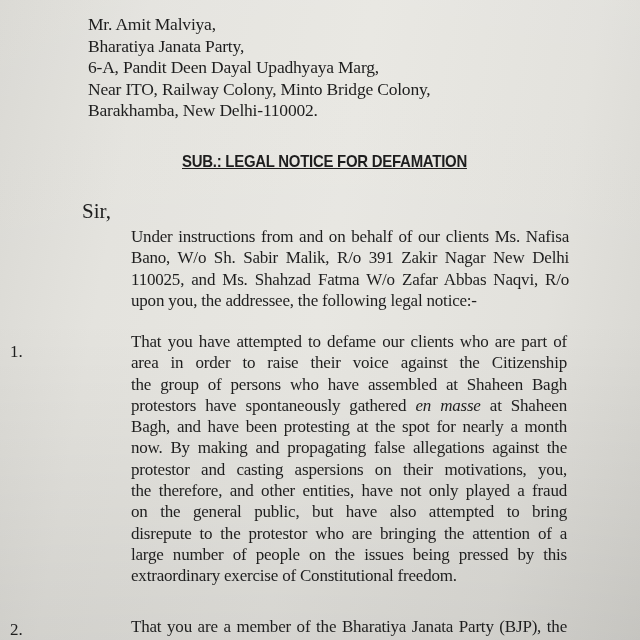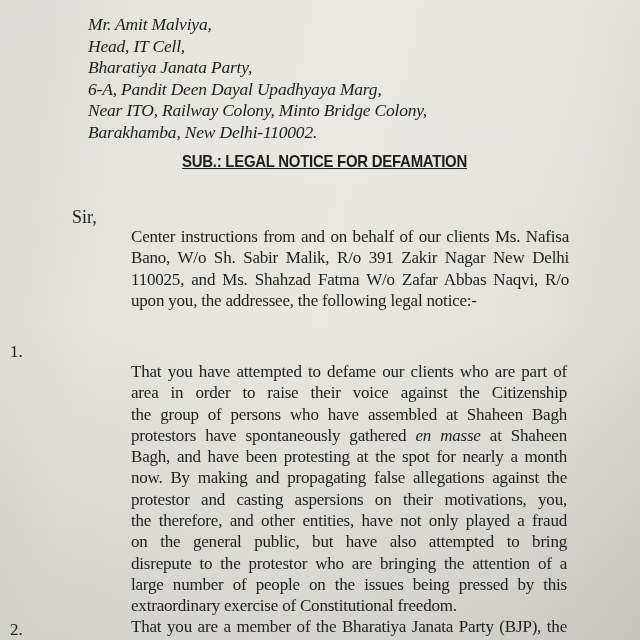--- a/index.html
+++ b/index.html
@@ -8,62 +8,61 @@
     background: linear-gradient(100deg, #d9d8d3 0%, #e4e3de 20%, #e8e7e2 50%, #e2e1dc 80%, #d6d5d0 100%);
     font-family: "Liberation Serif", "DejaVu Serif", serif;
     color:#1e1e1e;
   }
   .shade {
     position:absolute; left:0; top:0; width:640px; height:640px;
     background: linear-gradient(180deg, rgba(255,255,255,0.05) 0%, rgba(0,0,0,0) 50%, rgba(0,0,0,0.08) 100%);
     pointer-events:none;
   }
   .addr { position:absolute; left:88px; top:14px; font-size:17.5px; line-height:21.5px; letter-spacing:-0.2px; }
-  .addr div { white-space:nowrap;font-style:italic; }
+  .addr div { white-space:nowrap; }
   .subject {
     position:absolute; left:182px; top:152px; font-size:17px; font-weight:bold;
     text-decoration:underline; letter-spacing:-0.3px; white-space:nowrap;
     font-family: "Liberation Sans Narrow", "Liberation Sans", sans-serif;
     transform: scaleX(0.88); transform-origin:left;
   }
-  .salute { position:absolute; left:72px; top:199px; font-size:18px;margin-top:8px; }
+  .salute { position:absolute; left:82px; top:199px; font-size:21px; }
   .para {
     position:absolute; left:131px; width:438px; font-size:17px; line-height:21.3px;
     text-align:justify; letter-spacing:-0.2px;
   }
   .para .ln { display:block; white-space:nowrap; text-align-last:justify; text-align:justify; }
   .para .ln.last { text-align-last:left; }
   .num { position:absolute; left:10px; font-size:17px; }
   .intro { top:226px; }
-  .p1 { top:361px; left:131px; width:436px; }
+  .p1 { top:331px; left:131px; width:436px; }
   .p2 { top:616px; left:131px; width:436px; }
   .num1 { top:342px; }
   .num2 { top:620px; }
   em { font-style:italic; }
 </style>
 </head>
 <body>
 
 <div class="shade"></div>
 
 <div class="addr">
   <div>Mr. Amit Malviya,</div>
-  <div>Head, IT Cell,</div>
   <div>Bharatiya Janata Party,</div>
   <div>6-A, Pandit Deen Dayal Upadhyaya Marg,</div>
   <div>Near ITO, Railway Colony, Minto Bridge Colony,</div>
   <div>Barakhamba, New Delhi-110002.</div>
 </div>
 
 <div class="subject">SUB.: LEGAL NOTICE FOR DEFAMATION</div>
 
 <div class="salute">Sir,</div>
 
 <div class="para intro">
-  <span class="ln">Center instructions from and on behalf of our clients Ms. Nafisa</span>
+  <span class="ln">Under instructions from and on behalf of our clients Ms. Nafisa</span>
   <span class="ln">Bano, W/o Sh. Sabir Malik, R/o 391 Zakir Nagar New Delhi</span>
   <span class="ln">110025, and Ms. Shahzad Fatma W/o Zafar Abbas Naqvi, R/o</span>
   <span class="ln last">upon you, the addressee, the following legal notice:-</span>
 </div>
 
 <div class="num num1">1.</div>
 <div class="para p1">
   <span class="ln">That you have attempted to defame our clients who are part of</span>
   <span class="ln">area in order to raise their voice against the Citizenship</span>
   <span class="ln">the group of persons who have assembled at Shaheen Bagh</span>

